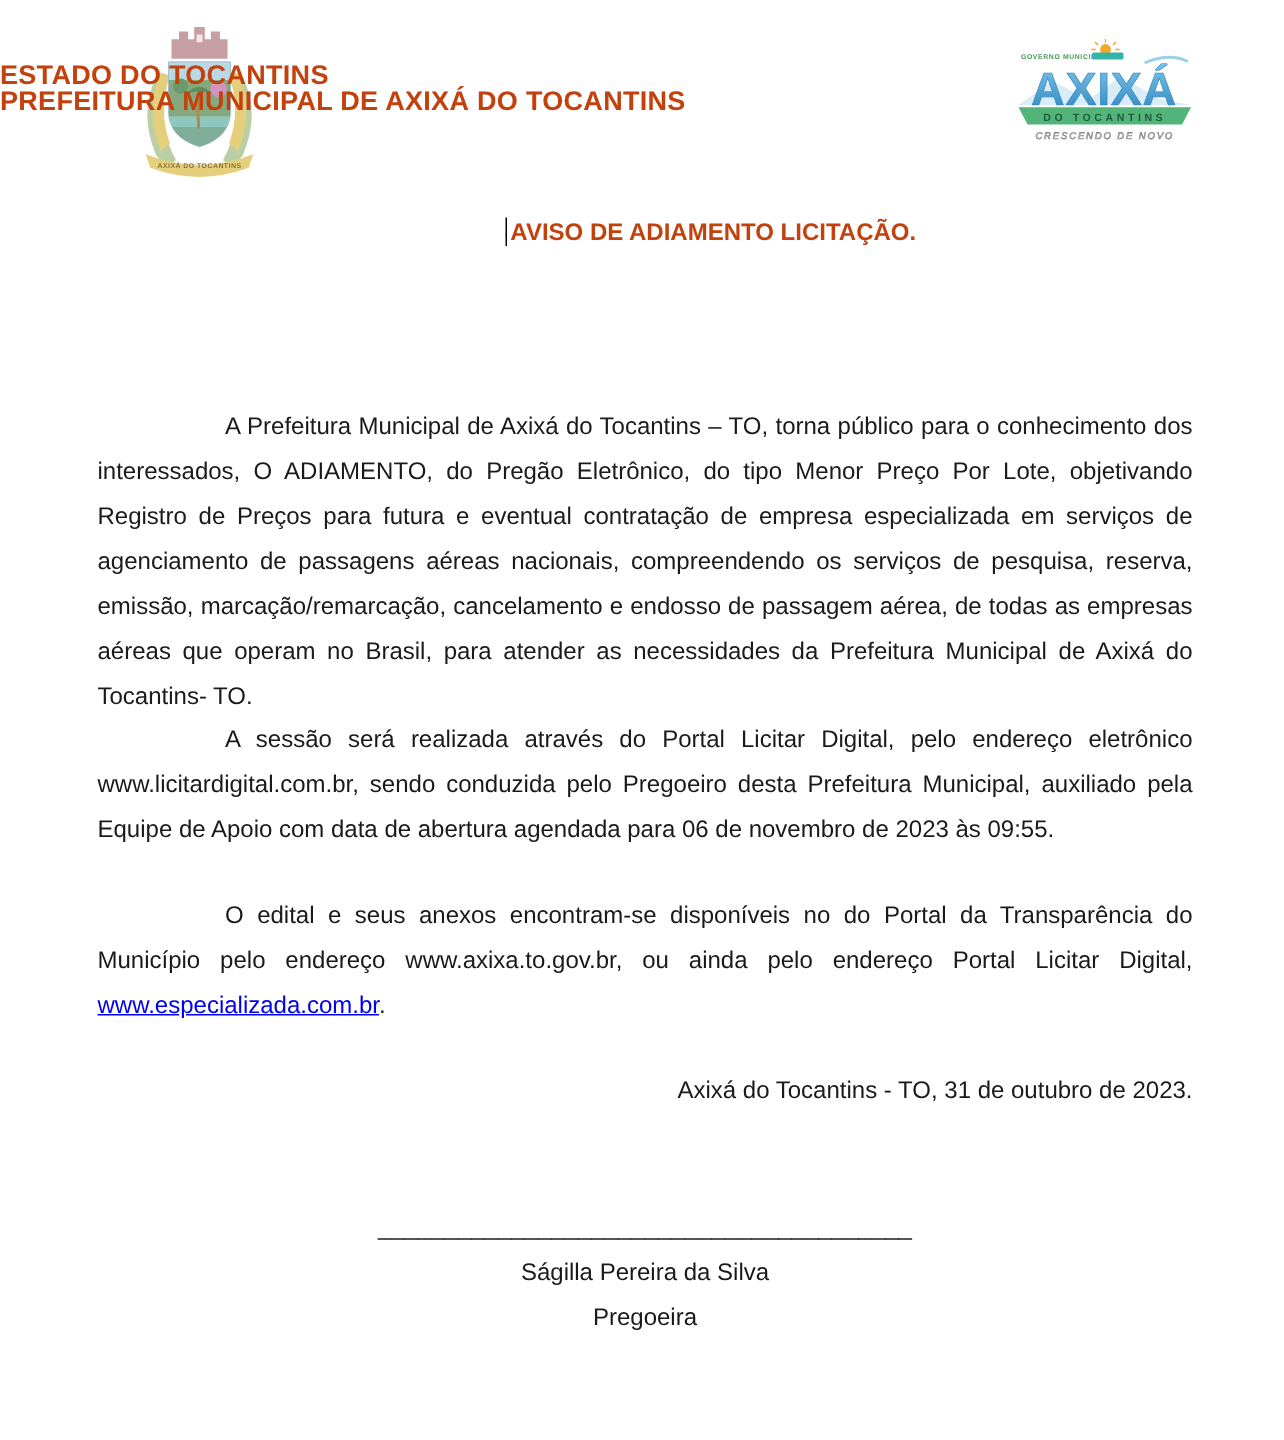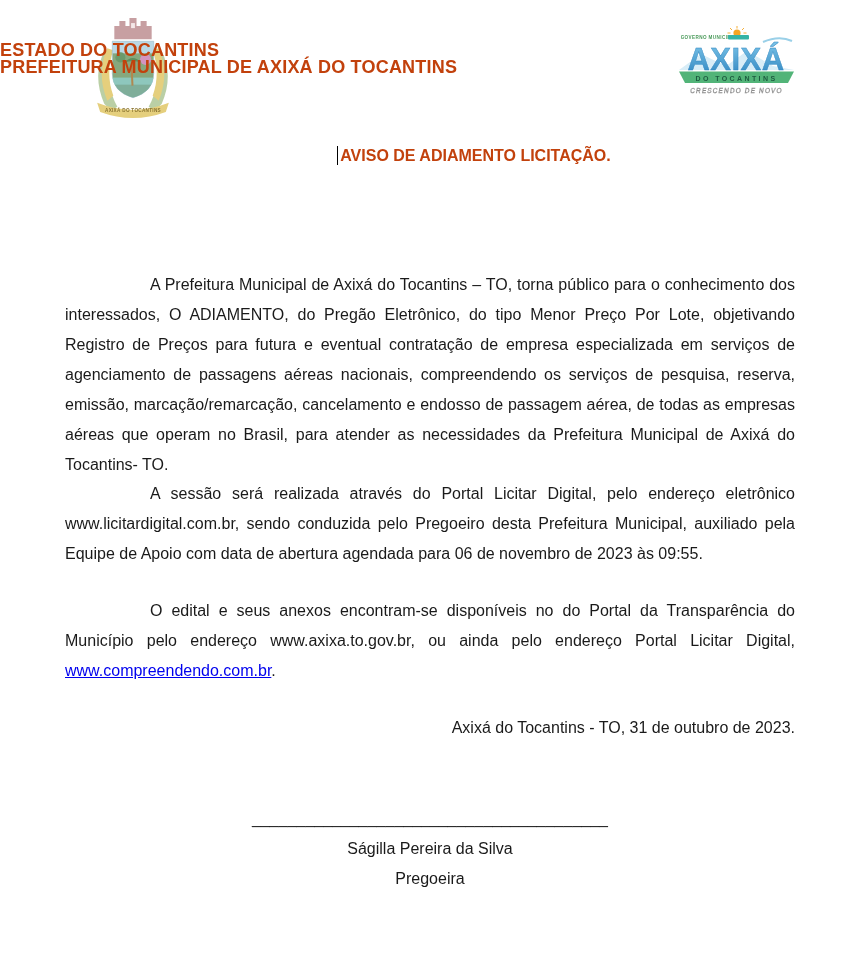--- a/index.html
+++ b/index.html
@@ -146,21 +146,21 @@
 </svg>
 
 <div class="abs title-block">
   <div><span class="caret"></span><span>AVISO DE ADIAMENTO LICITAÇÃO.</span></div>
 </div>
 
 <div class="abs para p1">A Prefeitura Municipal de Axixá do Tocantins – TO, torna público para o conhecimento dos interessados, O ADIAMENTO, do Pregão Eletrônico, do tipo Menor Preço Por Lote, objetivando Registro de Preços para futura e eventual contratação de empresa especializada em serviços de agenciamento de passagens aéreas nacionais, compreendendo os serviços de pesquisa, reserva, emissão, marcação/remarcação, cancelamento e endosso de passagem aérea, de todas as empresas aéreas que operam no Brasil, para atender as necessidades da Prefeitura Municipal de Axixá do Tocantins- TO.</div>
 
 <div class="abs para p2">A sessão será realizada através do Portal Licitar Digital, pelo endereço eletrônico www.licitardigital.com.br, sendo conduzida pelo Pregoeiro desta Prefeitura Municipal, auxiliado pela Equipe de Apoio com data de abertura agendada para 06 de novembro de 2023 às 09:55.</div>
 
-<div class="abs para p3"><span>O edital e seus anexos encontram-se disponíveis no do Portal da Transparência do Município pelo endereço www.axixa.to.gov.br, ou ainda pelo endereço Portal Licitar Digital, </span><a class="doc-link">www.compreendendo.com.br</a><span>.</span></div>
+<div class="abs para p3"><span>O edital e seus anexos encontram-se disponíveis no do Portal da Transparência do Município pelo endereço www.axixa.to.gov.br, ou ainda pelo endereço Portal Licitar Digital, </span><a class="doc-link">www.especializada.com.br</a><span>.</span></div>
 
 <div class="abs date-line">Axixá do Tocantins - TO, 31 de outubro de 2023.</div>
 
 <div class="abs signature">
   <div class="sig-rule">________________________________________</div>
   <div>Ságilla Pereira da Silva</div>
   <div>Pregoeira</div>
 </div>
 
 </body></html>

